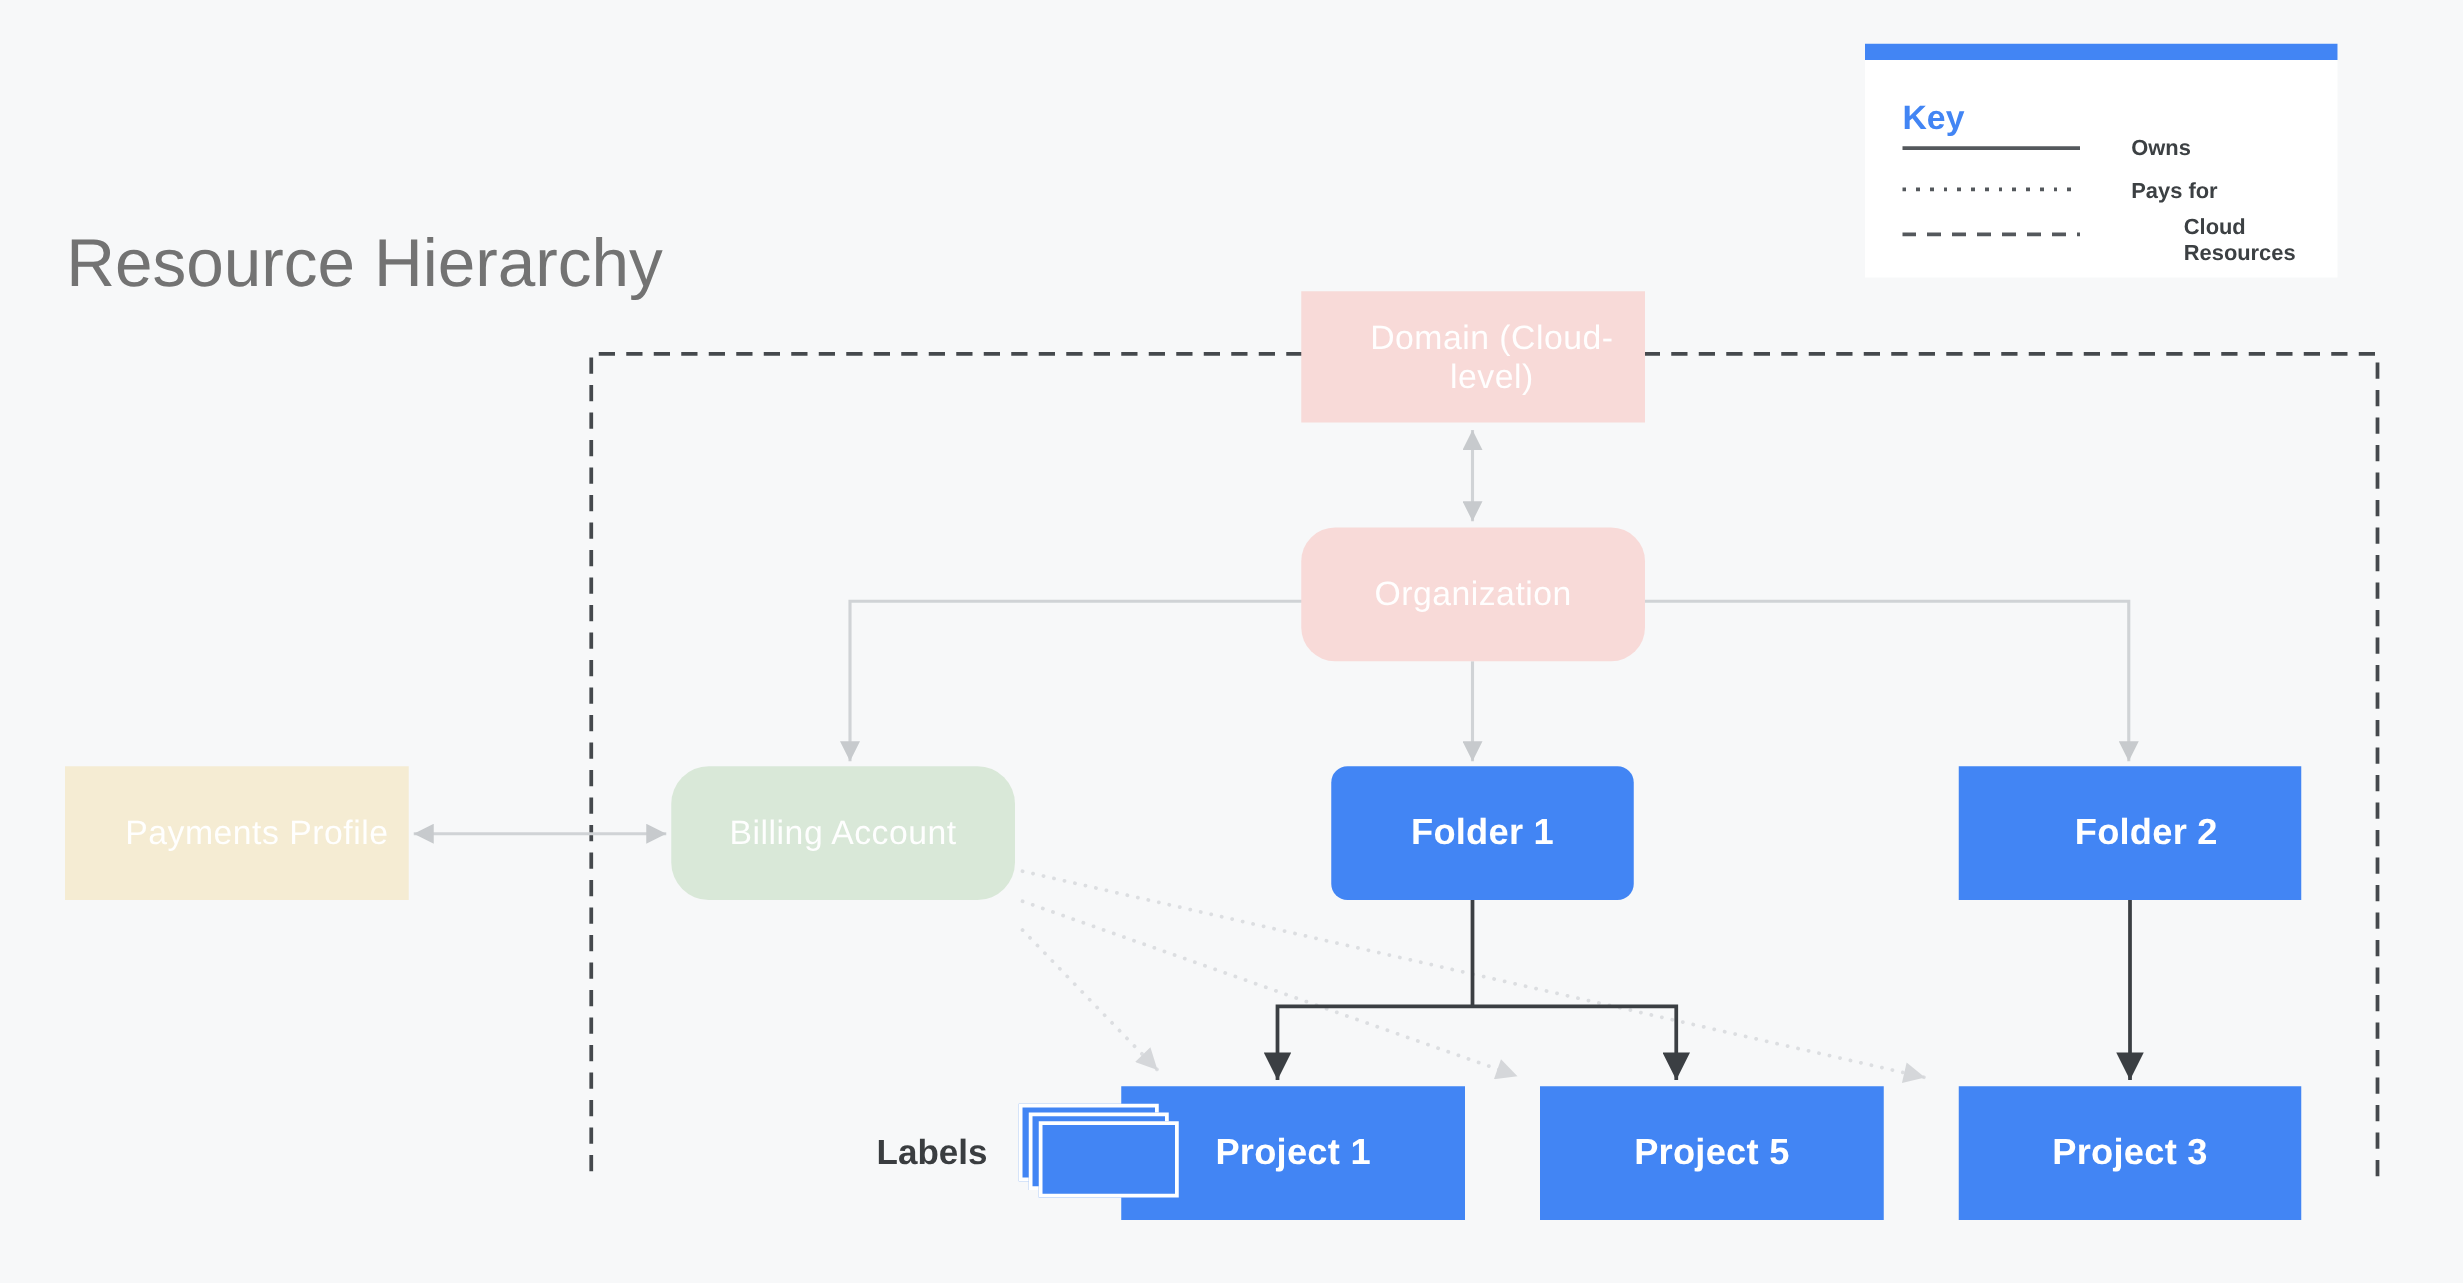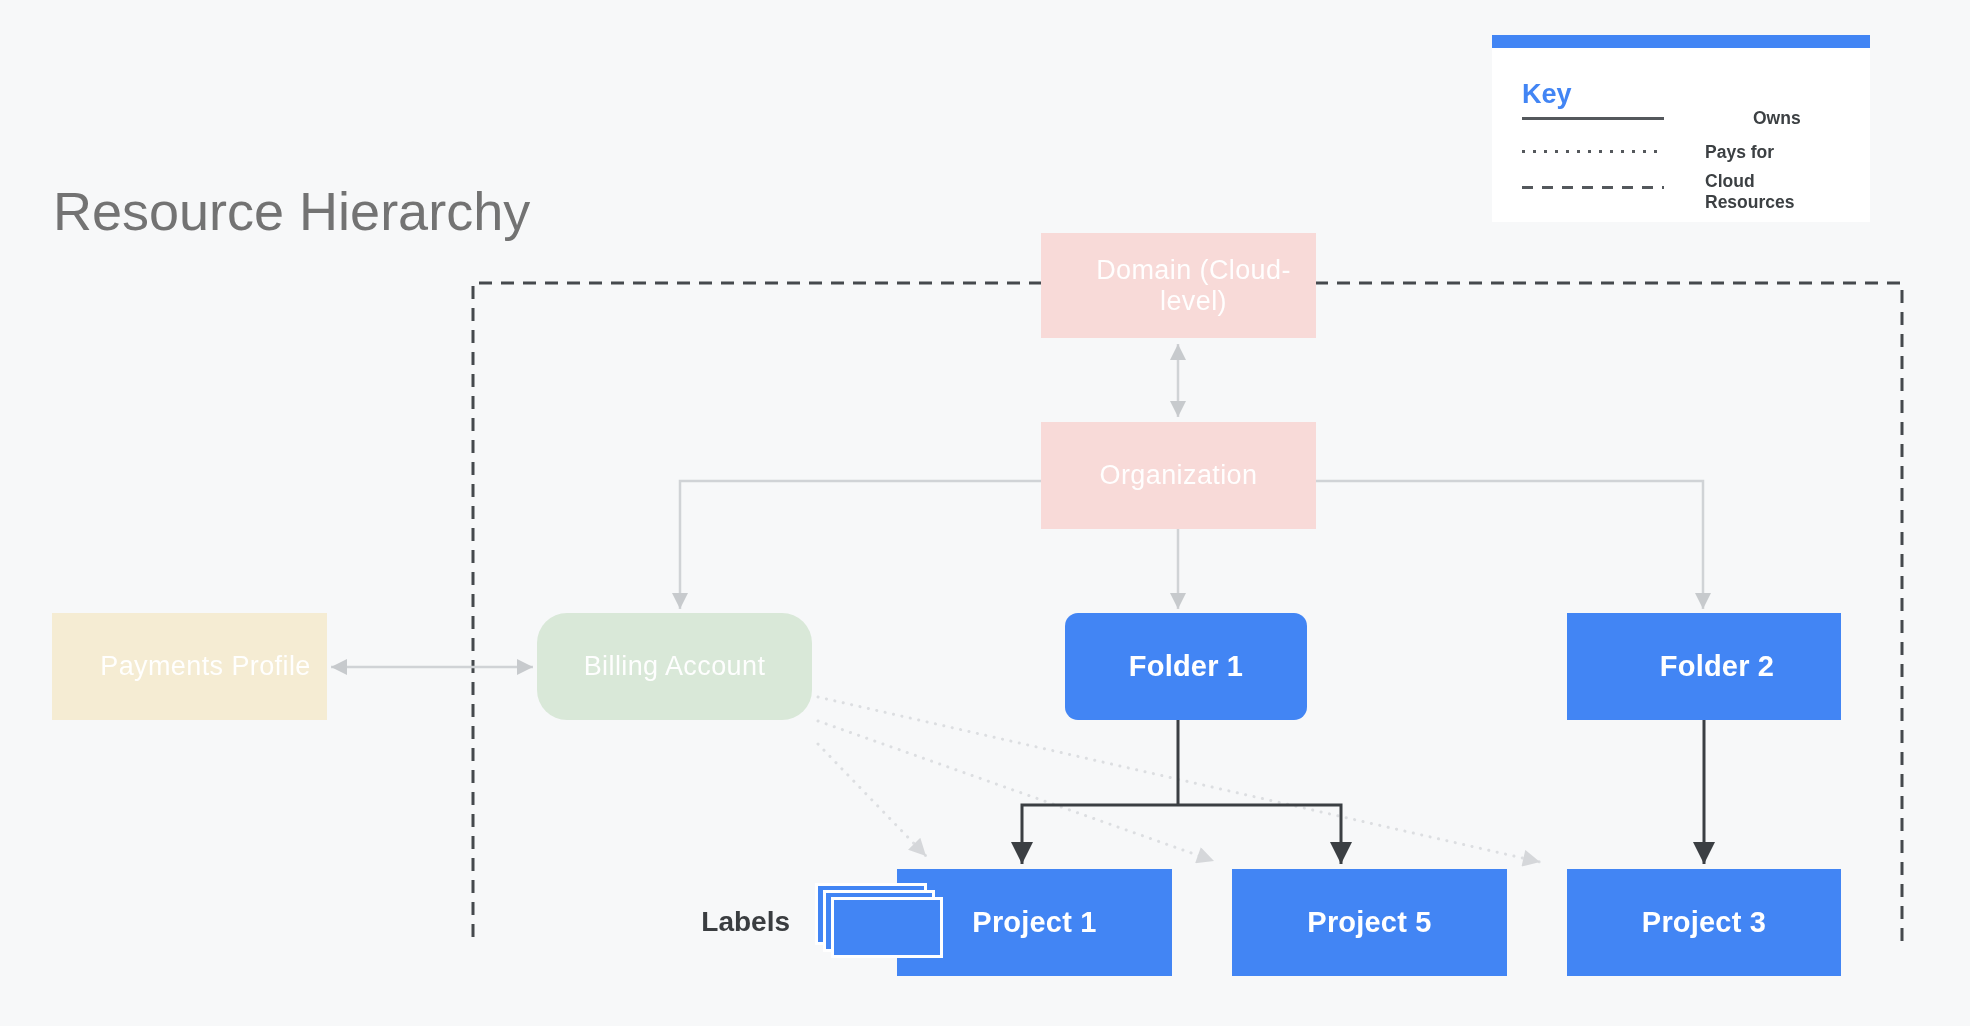--- a/index.html
+++ b/index.html
@@ -85,21 +85,21 @@
     <line class="w-dotted" x1="818" y1="697" x2="1540" y2="862" marker-end="url(#mLight)"></line>
     <line class="w-dotted" x1="818" y1="721" x2="1214" y2="861" marker-end="url(#mLight)"></line>
     <line class="w-dotted" x1="818" y1="744" x2="926" y2="856" marker-end="url(#mLight)"></line>
 
     <line class="w-dark" x1="1178" y1="720" x2="1178" y2="806"></line>
     <path class="w-dark" d="M1022 864 L1022 805 L1341 805 L1341 864" marker-start="url(#mDark)" marker-end="url(#mDark)"></path>
     <line class="w-dark" x1="1704" y1="720" x2="1704" y2="864" marker-end="url(#mDark)"></line>
   </svg>
 
   <div class="node pink" style="left:1041px;top:233px;width:275px;height:105px;padding-left:30px;">Domain (Cloud-level)</div>
-  <div class="node pink" style="left:1041px;top:422px;width:275px;height:107px;">Organization</div>
+  <div class="node pink" style="left:1041px;top:422px;width:275px;height:107px;border-radius:27px;">Organization</div>
   <div class="node cream" style="left:52px;top:613px;width:275px;height:107px;padding-left:32px;">Payments Profile</div>
   <div class="node green" style="left:537px;top:613px;width:275px;height:107px;">Billing Account</div>
   <div class="node blue" style="left:1065px;top:613px;width:242px;height:107px;border-radius:13px;">Folder 1</div>
   <div class="node blue" style="left:1567px;top:613px;width:274px;height:107px;padding-left:26px;">Folder 2</div>
   <div class="node blue" style="left:897px;top:869px;width:275px;height:107px;">Project 1</div>
   <div class="node blue" style="left:1232px;top:869px;width:275px;height:107px;">Project 5</div>
   <div class="node blue" style="left:1567px;top:869px;width:274px;height:107px;">Project 3</div>
 
   <div class="labels-text">Labels</div>
   <div>
@@ -109,18 +109,18 @@
   </div>
 
   <div class="key-panel">
     <div class="key-bar"></div>
     <div class="key-title">Key</div>
 
     <div class="key-sample solid" style="top:82px;"></div>
     <div class="key-sample dotted" style="top:115px;"></div>
     <div class="key-sample dashed" style="top:151px;"></div>
 
-    <div class="key-label" style="top:73px;margin-left:48px;">Owns</div>
+    <div class="key-label" style="top:73px;">Owns</div>
     <div class="key-label" style="top:107px;">Pays for</div>
-    <div class="key-label" style="top:136px;width:110px;">Cloud Resources</div>
+    <div class="key-label" style="top:136px;width:110px;margin-left:42px;">Cloud Resources</div>
   </div>
 
 </div>
 
 </body></html>

